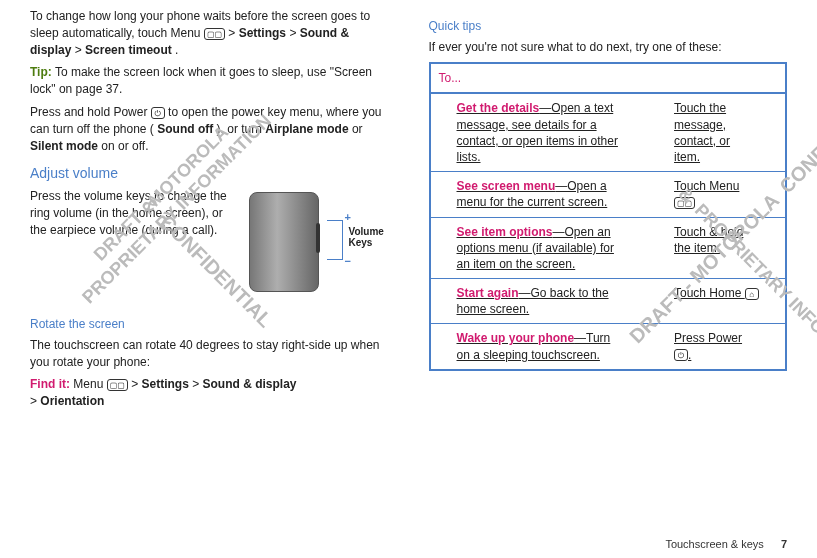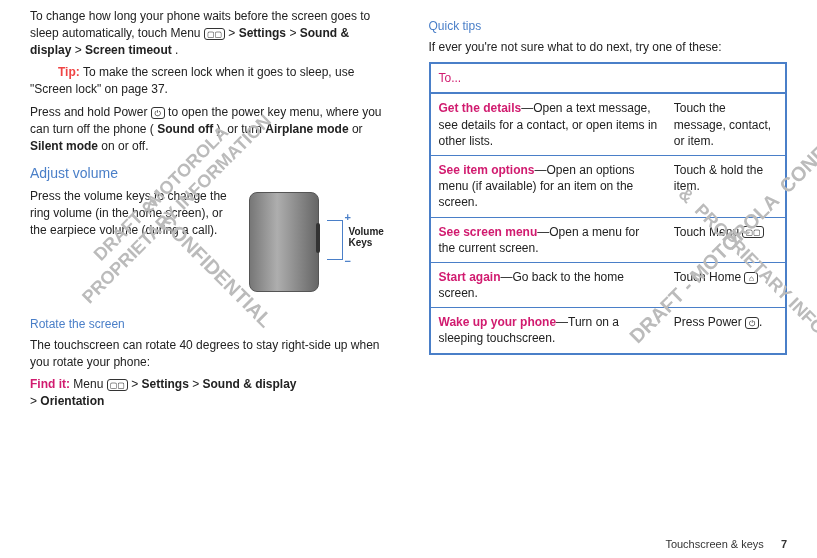--- a/index.html
+++ b/index.html
@@ -28,21 +28,21 @@
       font-size: 14px;
       margin: 10px 0 4px 0;
       font-weight: normal;
     }
     .big-heading {
       color: #4a7fc8;
       font-size: 12px;
       margin: 10px 0 4px 0;
       font-weight: normal;
     }
-    .tip { color: #ef4444; font-weight: bold; margin-left: 28px; }
+    .tip { color: #4d7c0f; font-weight: bold; }
     .findit { color: #d11b6f; font-weight: bold; }
     .key-icon {
       display: inline-block;
       border: 1px solid #333;
       border-radius: 3px;
       min-width: 14px;
       height: 12px;
       padding: 0 2px;
       font-size: 8px;
       line-height: 12px;
@@ -98,25 +98,26 @@
     }
     table.tips th {
       text-align: left;
       color: #d11b6f;
       font-weight: normal;
       padding: 6px 8px;
       border-bottom: 2px solid #4a7fc8;
       font-size: 12px;
     }
     table.tips td {
-      padding: 6px 8px;
+      padding: 6px 26px;
       border-bottom: 1px solid #4a7fc8;
       vertical-align: top;
       font-size: 12px;
       line-height: 1.35;
+      text-decoration: underline;
     }
     table.tips tr:last-child td { border-bottom: none; }
     .row-action { color: #d11b6f; font-weight: bold; }
     .footer {
       position: absolute;
       bottom: 8px;
       right: 30px;
       font-size: 11px;
       color: #333;
     }
@@ -201,31 +202,31 @@
         <th colspan="2">To...</th>
       </tr>
       <tr>
         <td>
           <span class="row-action">Get the details</span><span>—Open a text message, see details for a contact, or open items in other lists.</span>
         </td>
         <td>Touch the message, contact, or item.</td>
       </tr>
       <tr>
         <td>
+          <span class="row-action">See screen menu</span><span>—Open a menu for the current screen.</span>
+        </td>
+        <td>
+          <span>Touch Menu </span><span class="key-icon">▢▢</span>
+        </td>
+      </tr>
+      <tr>
+        <td>
           <span class="row-action">See item options</span><span>—Open an options menu (if available) for an item on the screen.</span>
         </td>
         <td>Touch &amp; hold the item.</td>
-      </tr>
-      <tr>
-        <td>
-          <span class="row-action">See screen menu</span><span>—Open a menu for the current screen.</span>
-        </td>
-        <td>
-          <span>Touch Menu </span><span class="key-icon">▢▢</span>
-        </td>
       </tr>
       <tr>
         <td>
           <span class="row-action">Start again</span><span>—Go back to the home screen.</span>
         </td>
         <td>
           <span>Touch Home </span><span class="key-icon">⌂</span>
         </td>
       </tr>
       <tr>

